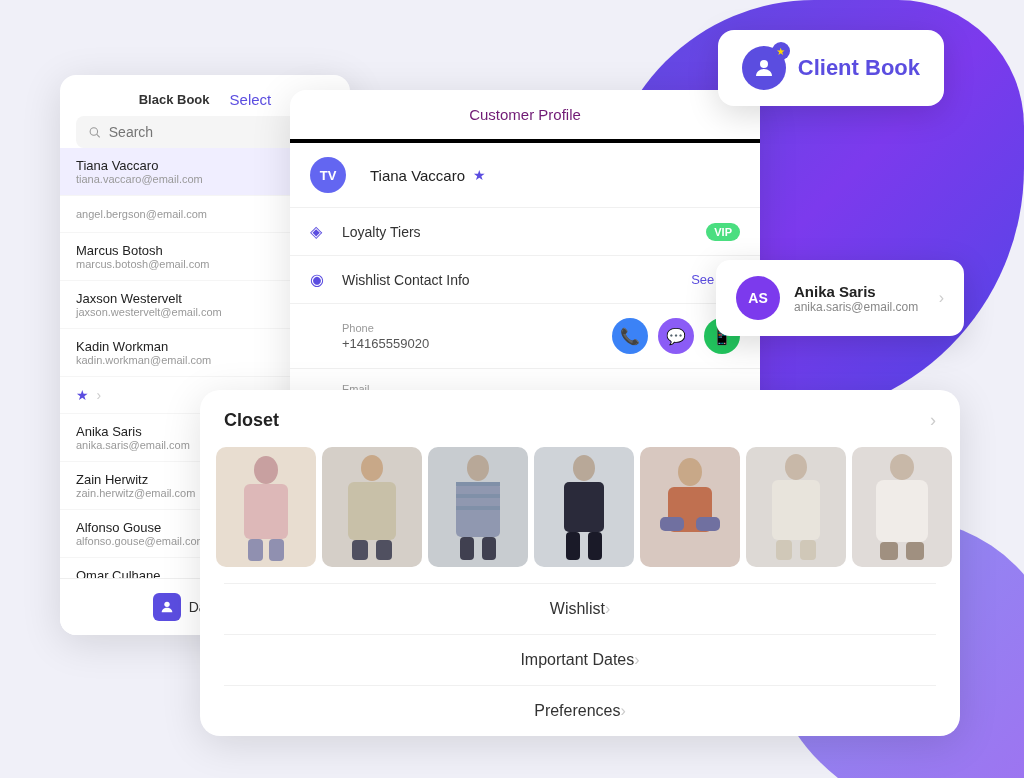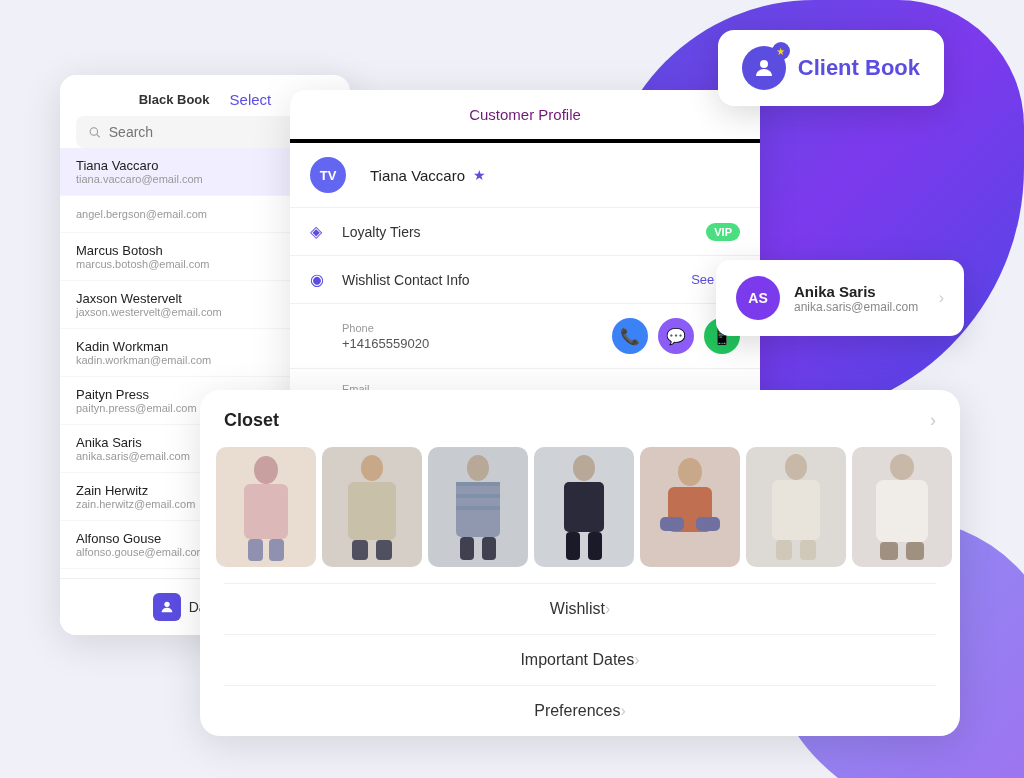--- a/index.html
+++ b/index.html
@@ -461,24 +461,20 @@
   </div>
       <div class="contact-item">
     <div class="contact-info">
       <div class="contact-name">Kadin Workman</div>
       <div class="contact-email">kadin.workman@email.com</div>
     </div>
     <span class="contact-star filled">★</span>
     <span class="contact-chevron">›</span>
   </div>
       <div class="contact-item">
-    <div class="contact-info">
-      <div class="contact-name">Paityn Press</div>
-      <div class="contact-email">paityn.press@email.com</div>
-    </div>
     <span class="contact-star filled">★</span>
     <span class="contact-chevron">›</span>
   </div>
       <div class="contact-item">
     <div class="contact-info">
       <div class="contact-name">Anika Saris</div>
       <div class="contact-email">anika.saris@email.com</div>
     </div>
     <span class="contact-star ">☆</span>
     <span class="contact-chevron">›</span>

